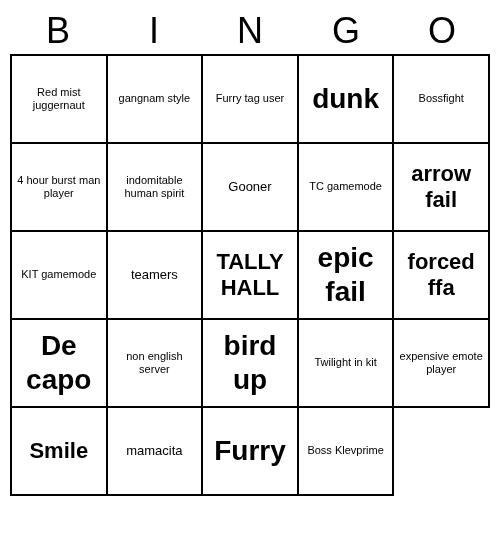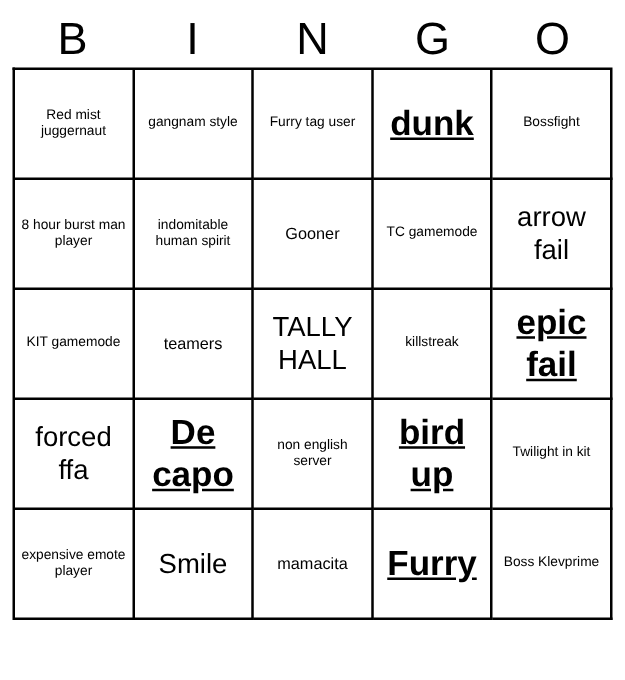--- a/index.html
+++ b/index.html
@@ -56,26 +56,25 @@
       line-height: 1.2;
     }
     .size-small {
       font-size: 11px;
     }
     .size-medium {
       font-size: 13px;
     }
     .size-large {
       font-size: 22px;
-      font-weight: normal;
+      font-weight: bold;
     }
     .size-xlarge {
       font-size: 28px;
       font-weight: bold;
-      text-decoration: underline;
     }
   </style>
 </head>
 <body>
 
 <div class="bingo-container">
   <div class="bingo-header">
   <div class="bingo-header-cell">B</div>
       <div class="bingo-header-cell">I</div>
       <div class="bingo-header-cell">N</div>
@@ -92,21 +91,21 @@
       <div class="bingo-cell">
         <span class="size-small">Furry tag user</span>
       </div>
       <div class="bingo-cell">
         <span class="size-xlarge">dunk</span>
       </div>
       <div class="bingo-cell">
         <span class="size-small">Bossfight</span>
       </div>
       <div class="bingo-cell">
-        <span class="size-small">8 hour burst man player</span>
+        <span class="size-small">4 hour burst man player</span>
       </div>
       <div class="bingo-cell">
         <span class="size-small">indomitable human spirit</span>
       </div>
       <div class="bingo-cell">
         <span class="size-medium">Gooner</span>
       </div>
       <div class="bingo-cell">
         <span class="size-small">TC gamemode</span>
       </div>
@@ -114,23 +113,20 @@
         <span class="size-large">arrow fail</span>
       </div>
       <div class="bingo-cell">
         <span class="size-small">KIT gamemode</span>
       </div>
       <div class="bingo-cell">
         <span class="size-medium">teamers</span>
       </div>
       <div class="bingo-cell">
         <span class="size-large">TALLY HALL</span>
-      </div>
-      <div class="bingo-cell">
-        <span class="size-small">killstreak</span>
       </div>
       <div class="bingo-cell">
         <span class="size-xlarge">epic fail</span>
       </div>
       <div class="bingo-cell">
         <span class="size-large">forced ffa</span>
       </div>
       <div class="bingo-cell">
         <span class="size-xlarge">De capo</span>
       </div>

